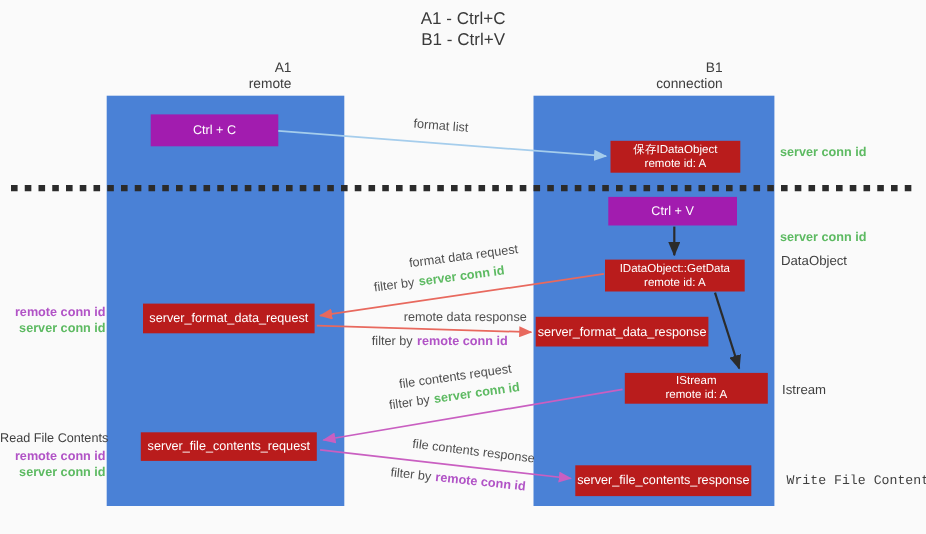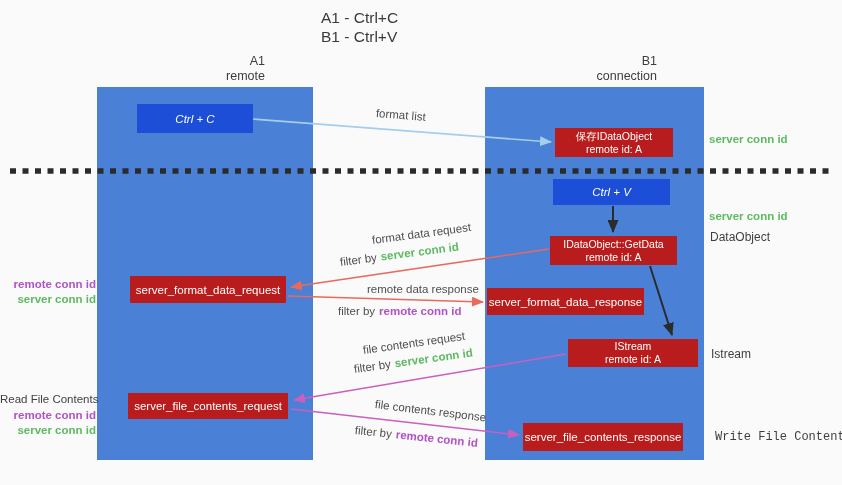--- a/index.html
+++ b/index.html
@@ -4,38 +4,38 @@
 <style>
   html,body{margin:0;padding:0;}
   body{
     background:#fafafa;
     font-family:"Liberation Sans", sans-serif;
     width:842px;height:485px;
   }
   .canvas{position:relative;width:842px;height:485px;overflow:hidden;background:#fafafa;}
 
   
-  .title{position:absolute;left:321px;top:8px;width:200px;text-align:left;
+  .title{position:absolute;left:321px;top:8px;width:200px;text-align:center;
          font-size:15.5px;color:#3a3a3a;line-height:19px;}
 
   
   .col-header{position:absolute;top:54px;width:120px;text-align:right;
               font-size:12.5px;color:#3d3d3d;line-height:14.5px;}
   #hdr-a1{left:145px;}
   #hdr-b1{left:537px;}
 
   
   .lifeline{position:absolute;background:#4a81d6;}
   #rect-a1{left:97px;top:87px;width:216px;height:373px;}
   #rect-b1{left:485px;top:87px;width:219px;height:373px;}
 
   
   .node{position:absolute;display:flex;flex-direction:column;align-items:center;
         justify-content:center;color:#fff;text-align:center;white-space:nowrap;}
-  .node.green{background:#1d4ed8;font-style:italic;}
+  .node.green{background:#a21caf;}
   .node.orange{background:#b91c1c;}
   .node .one{font-size:11.5px;}
   .node .l1,.node .l2{font-size:10.5px;line-height:13px;}
 
   #node-ctrl-c{left:137px;top:104px;width:116px;height:29px;}
   #node-save{left:555px;top:128px;width:118px;height:29px;}
   #node-ctrl-v{left:553px;top:179px;width:117px;height:26px;}
   #node-getdata{left:550px;top:236px;width:127px;height:29px;}
   #node-format-request{left:130px;top:276px;width:156px;height:27px;}
   #node-format-response{left:487px;top:288px;width:157px;height:27px;}

